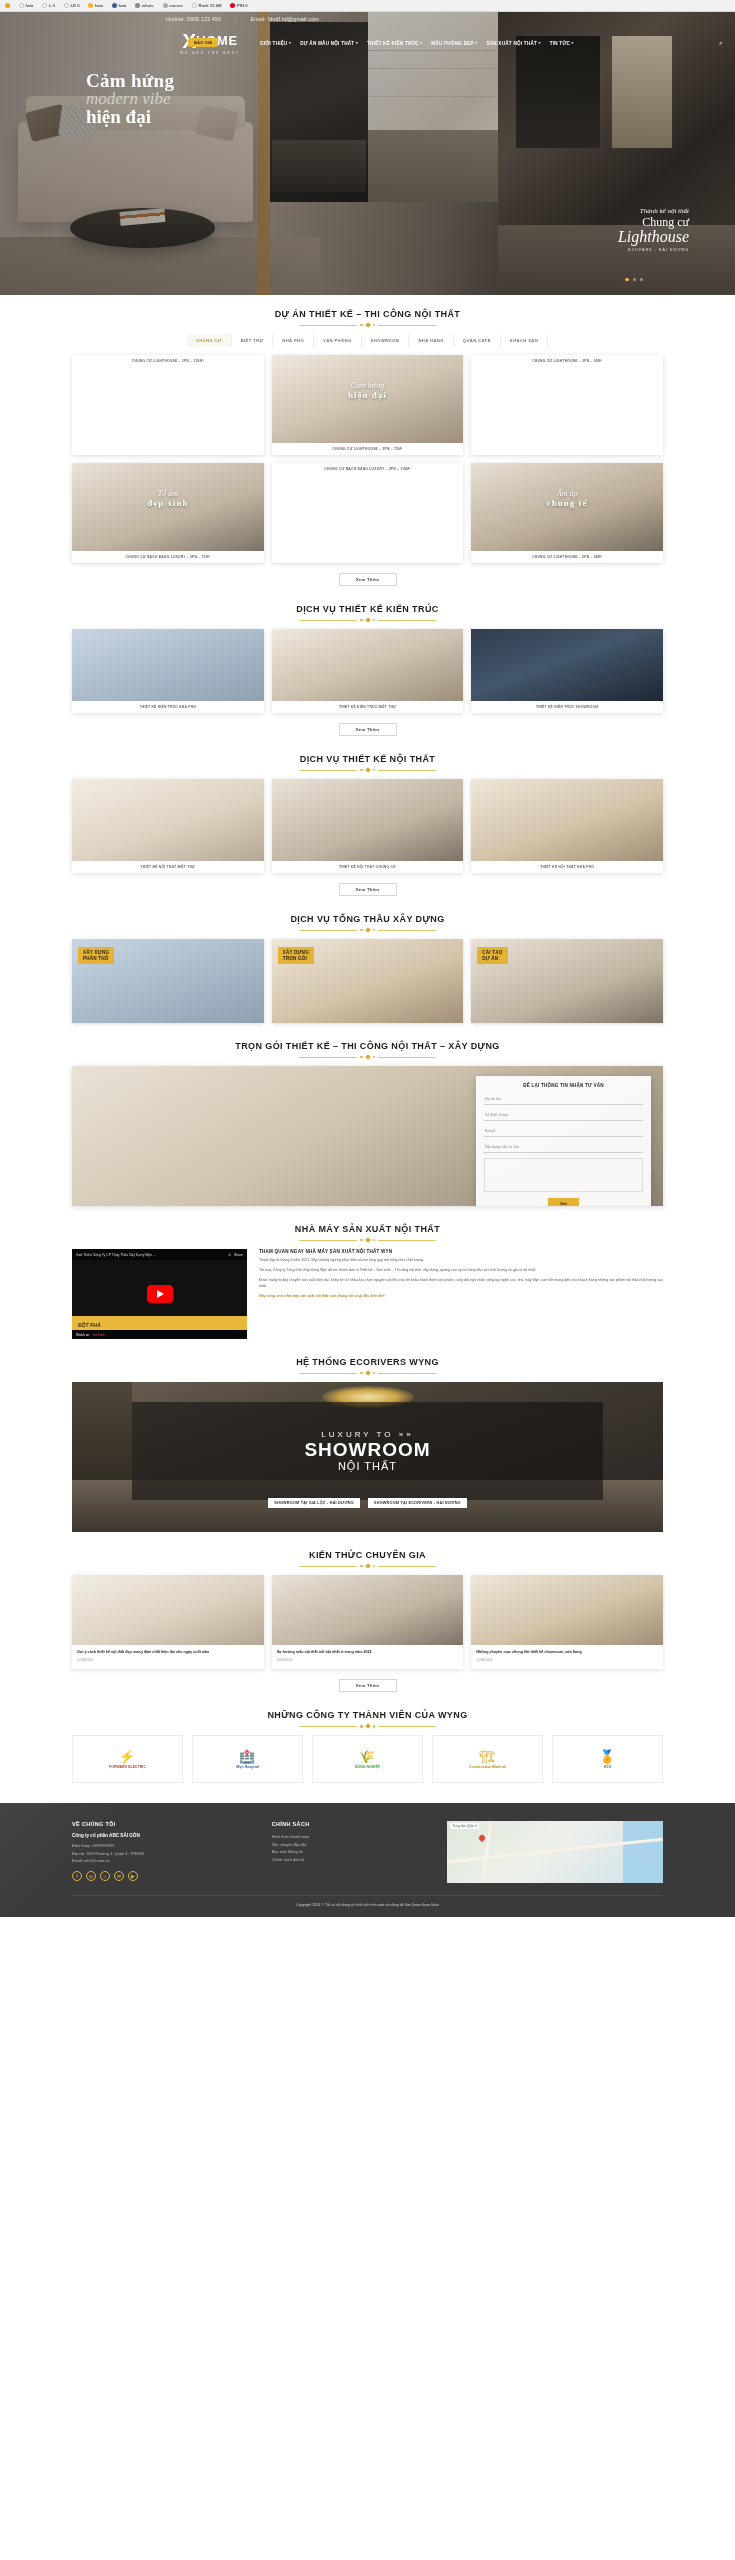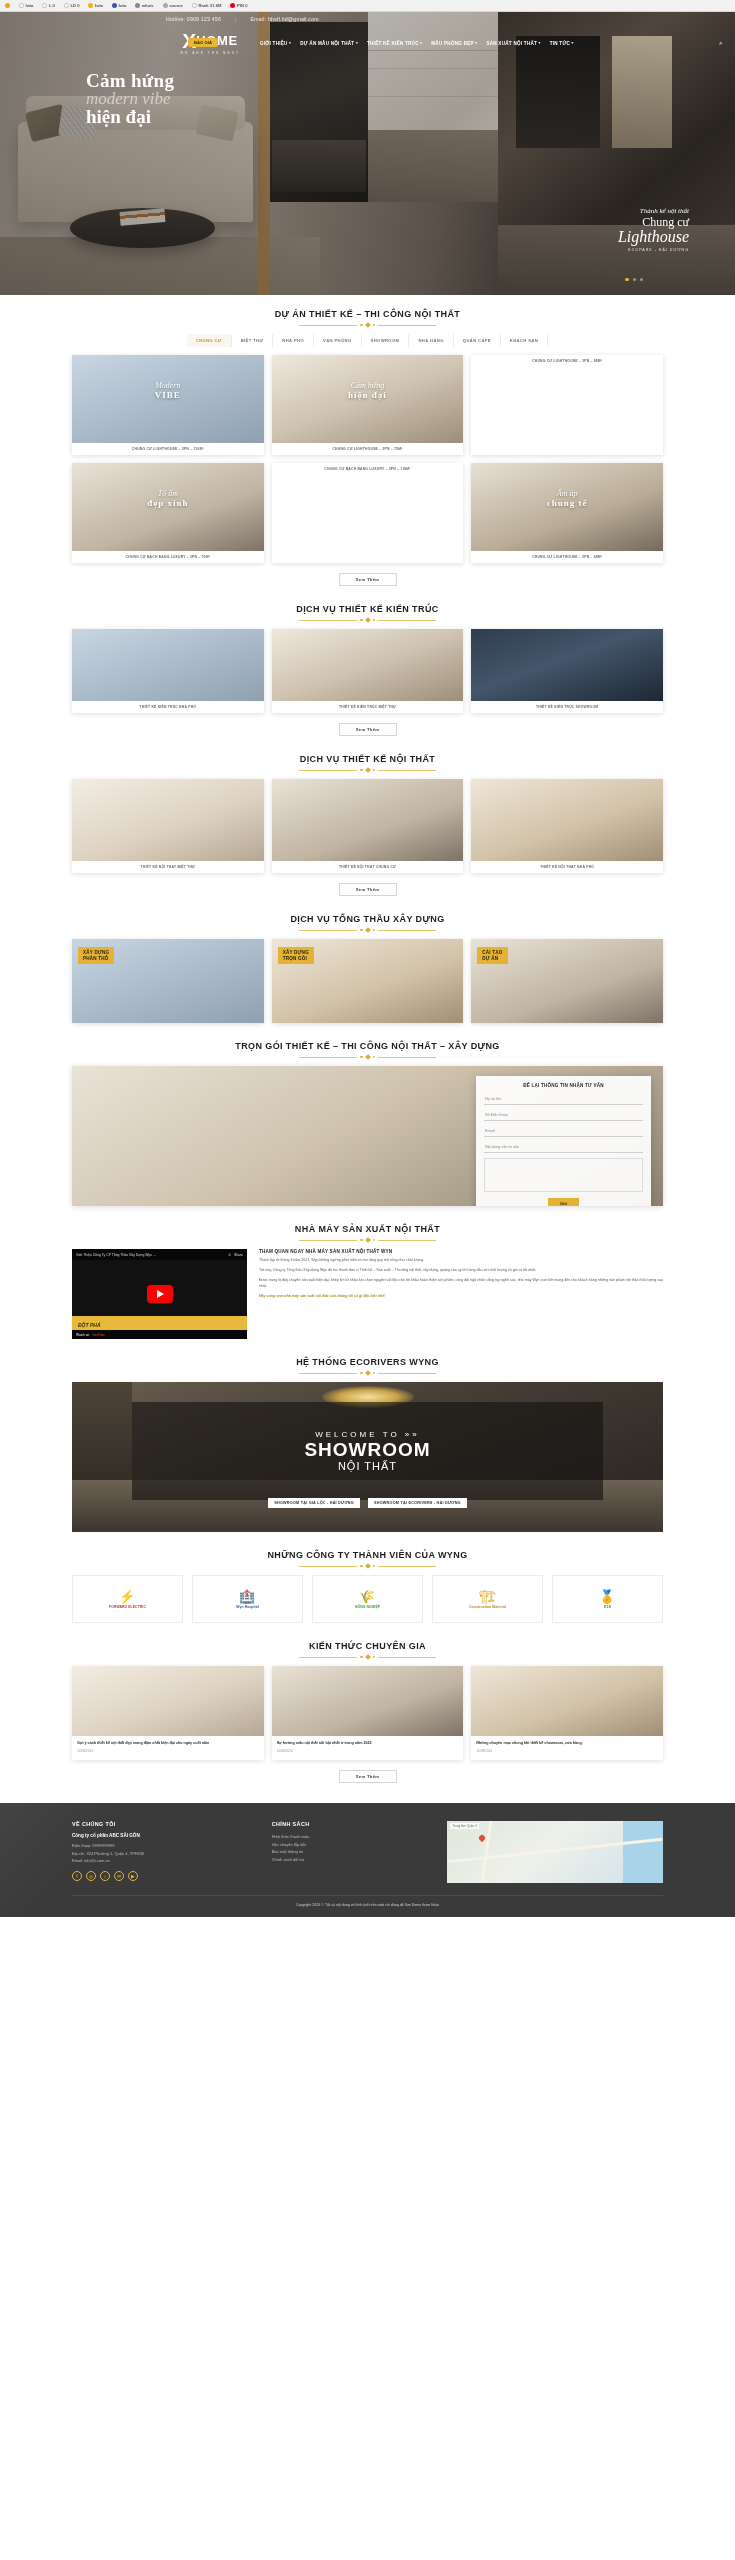--- a/index.html
+++ b/index.html
@@ -387,26 +387,20 @@
       <div class="tab">NHÀ PHỐ</div>
       <div class="tab">VĂN PHÒNG</div>
       <div class="tab">SHOWROOM</div>
       <div class="tab">NHÀ HÀNG</div>
       <div class="tab">QUÁN CAFE</div>
       <div class="tab">KHÁCH SẠN</div>
     </div>
 
     <div class="grid3">
       <div class="card">
-        <div class="thumb img-a">
-          <div class="ov-text">
-              <div class="l1">Modern</div>
-              <div class="l2">VIBE</div>
-            </div>
-        </div>
         <div class="cap">CHUNG CƯ LIGHTHOUSE – 3PN – 110M²</div>
       </div>
       <div class="card">
         <div class="thumb img-b">
           <div class="ov-text">
               <div class="l1">Cảm hứng</div>
               <div class="l2">hiện đại</div>
             </div>
         </div>
         <div class="cap">CHUNG CƯ LIGHTHOUSE – 2PN – 75M²</div>
@@ -583,61 +577,28 @@
         <span class="bd"></span>
         <span class="sd"></span>
         <span class="ln"></span>
       </div>
     <div class="showroom">
       <div class="sr-panel"></div>
       <div class="sr-lamp"></div>
       <div class="sr-floor"></div>
       <div class="sr-mask">
         <div class="sr-inner">
-          <div class="sr-w"><span>WELCOME TO</span> <span>»»</span></div>
+          <div class="sr-w"><span>LUXURY TO</span> <span>»»</span></div>
           <div class="sr-h">SHOWROOM</div>
           <div class="sr-n">NỘI THẤT</div>
         </div>
       </div>
       <div class="sr-btns">
         <div class="sr-btn">SHOWROOM TẠI GIA LỘC - HẢI DƯƠNG</div>
         <div class="sr-btn">SHOWROOM TẠI ECORIVERS - HẢI DƯƠNG</div>
-      </div>
-    </div>
-  </div>
-
-  <div class="section">
-    <div class="sec-title">NHỮNG CÔNG TY THÀNH VIÊN CỦA WYNG</div>
-    <div class="sec-orn">
-        <span class="ln"></span>
-        <span class="sd"></span>
-        <span class="bd"></span>
-        <span class="sd"></span>
-        <span class="ln"></span>
-      </div>
-    <div class="partners">
-      <div class="plogo">
-        <span class="mark" style="color:#d0392b">⚡</span>
-        <span class="nm" style="color:#c0392b">FORWARD ELECTRIC</span>
-      </div>
-      <div class="plogo">
-        <span class="mark" style="color:#1b5fa8">🏥</span>
-        <span class="nm" style="color:#1b5fa8">Wyn Hospital</span>
-      </div>
-      <div class="plogo">
-        <span class="mark" style="color:#3d9a3d">🌾</span>
-        <span class="nm" style="color:#3d9a3d">NÔNG NGHIỆP</span>
-      </div>
-      <div class="plogo">
-        <span class="mark" style="color:#e0a21c">🏗</span>
-        <span class="nm" style="color:#b3860f">Construction Material</span>
-      </div>
-      <div class="plogo">
-        <span class="mark" style="color:#2e8b3d">🏅</span>
-        <span class="nm" style="color:#2e8b3d">KZS</span>
       </div>
     </div>
   </div>
 
   <div class="section">
     <div class="sec-title">KIẾN THỨC CHUYÊN GIA</div>
     <div class="sec-orn">
         <span class="ln"></span>
         <span class="sd"></span>
         <span class="bd"></span>
@@ -661,20 +622,53 @@
       </div>
       <div class="blog">
         <div class="bt img-f"></div>
         <div class="bb">
           <div class="t">Những chuyên mục chung khi thiết kế showroom, cửa hàng</div>
           <div class="d">12/08/2024</div>
         </div>
       </div>
     </div>
     <div class="btn-more">Xem Thêm</div>
+  </div>
+
+  <div class="section">
+    <div class="sec-title">NHỮNG CÔNG TY THÀNH VIÊN CỦA WYNG</div>
+    <div class="sec-orn">
+        <span class="ln"></span>
+        <span class="sd"></span>
+        <span class="bd"></span>
+        <span class="sd"></span>
+        <span class="ln"></span>
+      </div>
+    <div class="partners">
+      <div class="plogo">
+        <span class="mark" style="color:#d0392b">⚡</span>
+        <span class="nm" style="color:#c0392b">FORWARD ELECTRIC</span>
+      </div>
+      <div class="plogo">
+        <span class="mark" style="color:#1b5fa8">🏥</span>
+        <span class="nm" style="color:#1b5fa8">Wyn Hospital</span>
+      </div>
+      <div class="plogo">
+        <span class="mark" style="color:#3d9a3d">🌾</span>
+        <span class="nm" style="color:#3d9a3d">NÔNG NGHIỆP</span>
+      </div>
+      <div class="plogo">
+        <span class="mark" style="color:#e0a21c">🏗</span>
+        <span class="nm" style="color:#b3860f">Construction Material</span>
+      </div>
+      <div class="plogo">
+        <span class="mark" style="color:#2e8b3d">🏅</span>
+        <span class="nm" style="color:#2e8b3d">KZS</span>
+      </div>
+    </div>
   </div>
 
   <div class="footer">
     <div class="fgrid">
       <div>
         <div class="fh">VỀ CHÚNG TÔI</div>
         <div class="fco">Công ty cổ phần ABC SÀI GÒN</div>
         <div class="fl">Điện thoại: 0999999999</div>
         <div class="fl">Địa chỉ: 324 Phường 1, Quận 4, TPHCM</div>
         <div class="fl">Email: info@i.com.vn</div>

